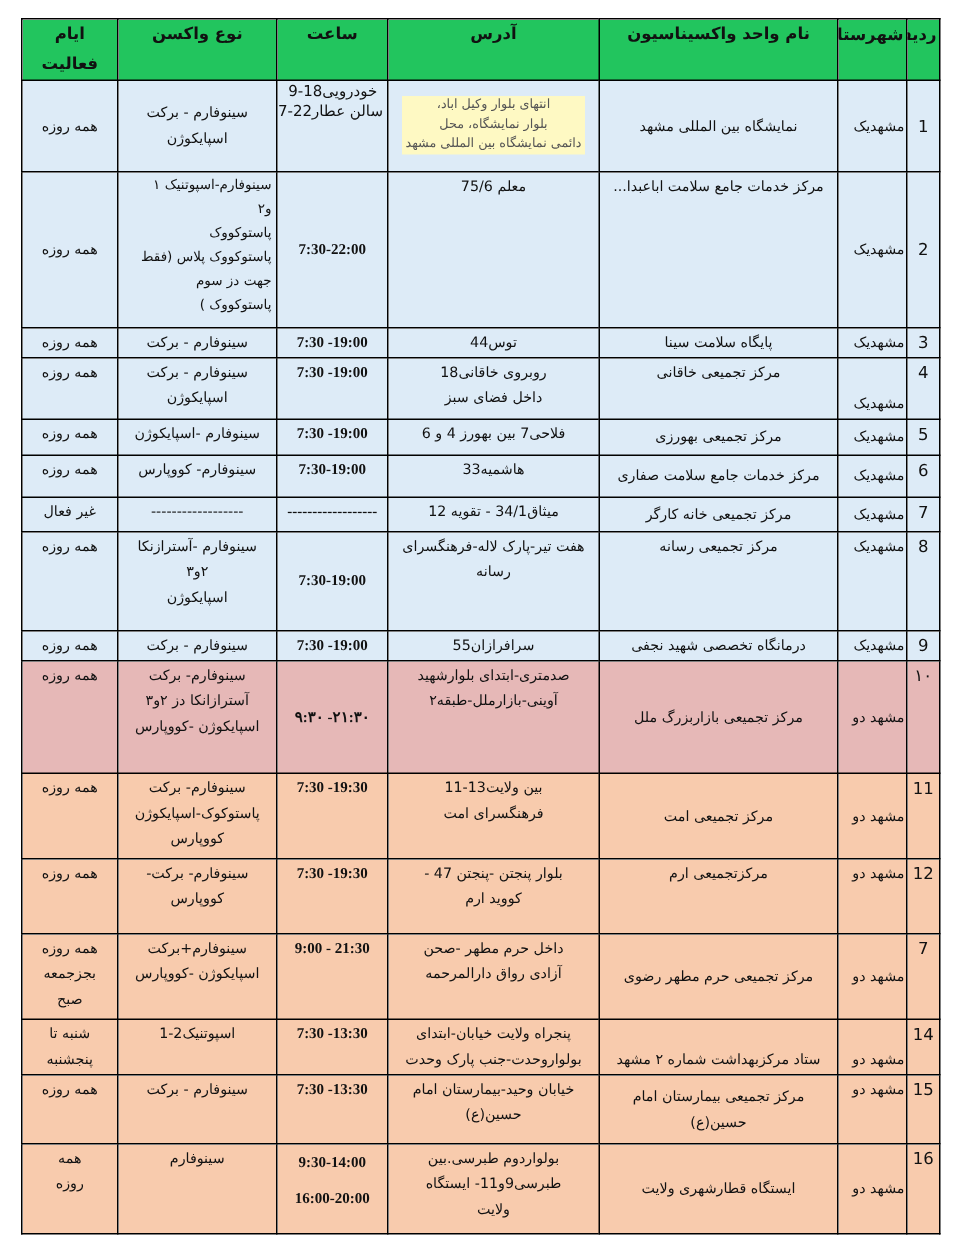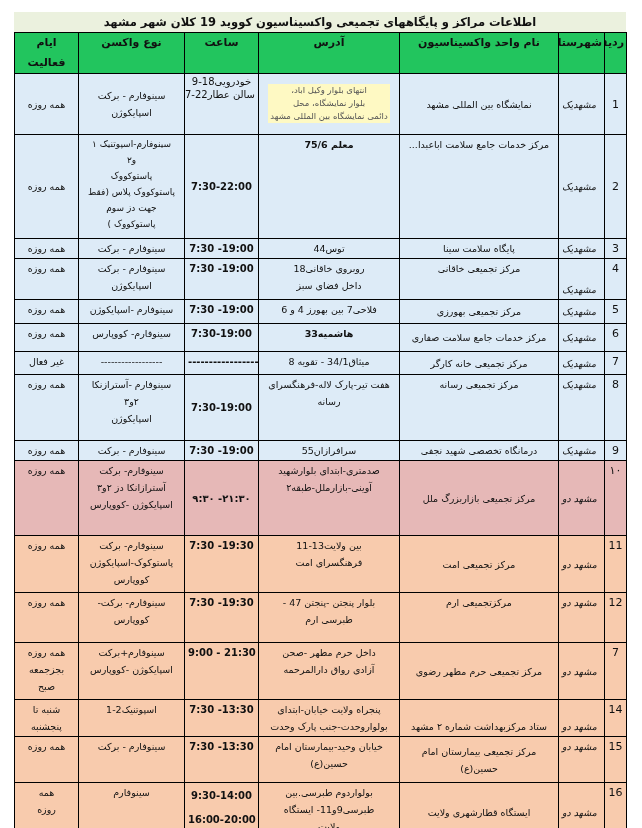--- a/index.html
+++ b/index.html
@@ -10,33 +10,32 @@
     font-weight:bold; font-size:11.5px; line-height:20px; color:#111;
   }
   table { border-collapse:collapse; width:612px; table-layout:fixed; direction:rtl; }
   th, td { border:1.5px solid #000; padding:1px 3px; font-size:9.5px; color:#111; vertical-align:top; text-align:center; line-height:17px; overflow:hidden; }
   th { background:#22c55e; font-weight:bold; font-size:11px; height:20px; line-height:20px; padding:0 2px;margin-top:36px; }
   td .ln { display:block; white-space:nowrap; }
   tr.blue td { background:#ddebf7; }
   tr.pink td { background:#e6b8b7; }
   tr.peach td { background:#f8cbad; }
   td.num { font-size:11px; text-align:center; }
-  td.city { text-align:left; white-space:nowrap; padding-right:1px;font-style:italic; }
+  td.city { text-align:right; white-space:nowrap; padding-right:1px; }
   td.mid { vertical-align:middle; }
   td.bottom { vertical-align:bottom; }
-  td.ltr { direction:ltr; font-weight:bold; font-size:10px; }
-  td.bold { font-weight:bold;margin-top:12px; }
+  td.ltr { direction:ltr; font-weight:bold; font-size:10px;font-family:Liberation Serif, serif; }
+  td.bold { font-weight:normal;margin-top:12px; }
   .addr-box { display:inline-block; background:#fef9c3; color:#555; font-size:8.5px; line-height:13px; padding:0 2px; }
   .small { font-size:10px; line-height:13px; }
 </style>
 </head>
 <body>
 
 <div id="sheet">
-  <div class="title-bar">اطلاعات مراکز و پایگاههای تجمیعی واکسیناسیون کووید 19 کلان شهر مشهد</div>
   <table>
     <colgroup>
       <col style="width:22px">
       <col style="width:46px">
       <col style="width:159px">
       <col style="width:141px">
       <col style="width:74px">
       <col style="width:106px">
       <col style="width:64px">
     </colgroup>
@@ -72,21 +71,21 @@
         <tr class="blue" style="height: 104px;">
           <td class="num mid">2</td>
           <td class="city mid">مشهدیک</td>
           <td class="top">مرکز خدمات جامع سلامت اباعبدا...</td>
           <td class="bold">
             <span class="ln">معلم 75/6</span>
           </td>
           <td class="ltr mid">
             <span class="ln">7:30-22:00</span>
           </td>
-          <td class="" style="font-size: 9px; line-height: 16px;">
+          <td class="" style="font-size: 9px; line-height: 16px; text-align: right;">
             <span class="ln">سینوفارم-اسپوتنیک ۱</span>
             <span class="ln">و۲</span>
             <span class="ln">پاستوکووک</span>
             <span class="ln">پاستوکووک پلاس (فقط</span>
             <span class="ln">جهت دز سوم</span>
             <span class="ln">پاستوکووک )</span>
           </td>
           <td class="mid">
             <span class="ln">همه روزه</span>
           </td>
@@ -159,21 +158,21 @@
           </td>
           <td class="">
             <span class="ln">همه روزه</span>
           </td>
         </tr>
         <tr class="blue" style="height: 23px;">
           <td class="num">7</td>
           <td class="city mid">مشهدیک</td>
           <td class="mid">مرکز تجمیعی خانه کارگر</td>
           <td class="">
-            <span class="ln">میثاق34/1 - تقویه 8</span>
+            <span class="ln">میثاق34/1 - تقویه 12</span>
           </td>
           <td class="ltr">
             <span class="ln">------------------</span>
           </td>
           <td class="">
             <span class="ln">------------------</span>
           </td>
           <td class="">
             <span class="ln">غیر فعال</span>
           </td>
@@ -254,21 +253,21 @@
           <td class="">
             <span class="ln">همه روزه</span>
           </td>
         </tr>
         <tr class="peach" style="height: 50px;">
           <td class="num">12</td>
           <td class="city top">مشهد دو</td>
           <td class="top">مرکزتجمیعی ارم</td>
           <td class="">
             <span class="ln">بلوار پنجتن -پنجتن 47 -</span>
-            <span class="ln">طبرسی ارم</span>
+            <span class="ln">کووید ارم</span>
           </td>
           <td class="ltr">
             <span class="ln">7:30 -19:30</span>
           </td>
           <td class="">
             <span class="ln">سینوفارم- برکت-</span>
             <span class="ln">کووپارس</span>
           </td>
           <td class="">
             <span class="ln">همه روزه</span>

